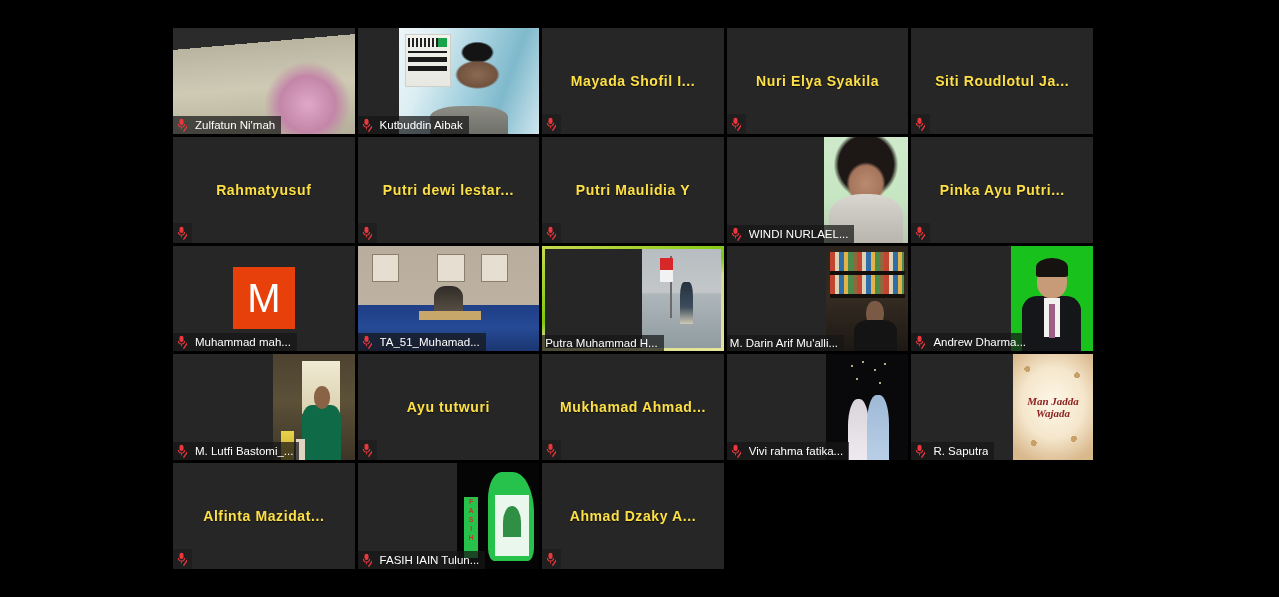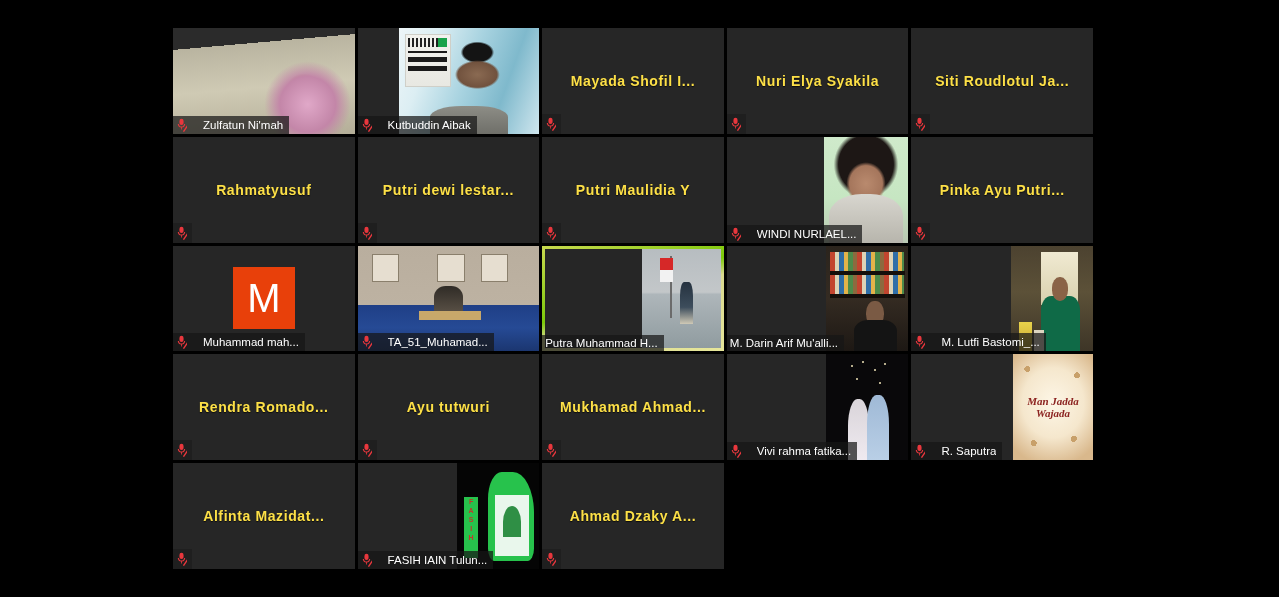--- a/index.html
+++ b/index.html
@@ -41,21 +41,21 @@
   .center-name{
     color:#fde047; font-size:14px; font-weight:bold;
     letter-spacing:.6px; text-align:center;
     padding:0 6px; white-space:nowrap; overflow:hidden;
     text-shadow:0 1px 1px rgba(0,0,0,.7);
   }
 
   
   .namestrip{
     position:absolute; left:0; bottom:0;
-    display:flex; align-items:center; gap:16px;
+    display:flex; align-items:center; gap:8px;
     padding:2px 6px 2px 3px;
     background:rgba(22,22,22,.72);
     max-width:100%;
     z-index:3;
   }
   .namestrip .label{
     color:#fff; font-size:11.5px; font-weight:normal;
     white-space:nowrap; overflow:hidden; text-overflow:clip;
   }
   
@@ -425,48 +425,55 @@
           <div class="books" style="top:28%"></div>
           <div class="shelf" style="top:46%"></div>
           <div class="head"></div>
           <div class="torso"></div>
         </div>
         <div class="namestrip">
           <span class="label">M. Darin Arif Mu'alli...</span>
         </div>
       </div>
       <div class="tile">
+        <div class="art-box v-andrew">
+          <div class="suit"></div>
+          <div class="shirt"></div>
+          <div class="tie"></div>
+          <div class="head"></div>
+          <div class="hair"></div>
+        </div>
+        <div class="namestrip">
+          <svg class="mic" viewBox="0 0 16 20">
+            <g fill="#e8373d">
+              <rect x="5" y="1" width="6" height="9" rx="3"></rect>
+              <path d="M2.6 8.4h1.6c0 2.1 1.7 3.8 3.8 3.8s3.8-1.7 3.8-3.8h1.6c0 2.8-2.1 5.1-4.8 5.4v2.6H7.4v-2.6C4.7 13.5 2.6 11.2 2.6 8.4z"></path>
+              <rect x="1.2" y="16.6" width="14.4" height="2" transform="rotate(-56 8 9.6)"></rect>
+            </g>
+          </svg>
+          <span class="label">Andrew Dharma...</span>
+        </div>
+      </div>
+      <div class="tile">
         <div class="art-box v-lutfi">
           <div class="win"></div>
           <div class="jacket"></div>
           <div class="head"></div>
           <div class="prod"></div>
           <div class="prod2"></div>
         </div>
         <div class="namestrip">
           <svg class="mic" viewBox="0 0 16 20">
             <g fill="#e8373d">
               <rect x="5" y="1" width="6" height="9" rx="3"></rect>
               <path d="M2.6 8.4h1.6c0 2.1 1.7 3.8 3.8 3.8s3.8-1.7 3.8-3.8h1.6c0 2.8-2.1 5.1-4.8 5.4v2.6H7.4v-2.6C4.7 13.5 2.6 11.2 2.6 8.4z"></path>
               <rect x="1.2" y="16.6" width="14.4" height="2" transform="rotate(-56 8 9.6)"></rect>
             </g>
           </svg>
           <span class="label">M. Lutfi Bastomi_...</span>
-        </div>
-      </div>
-      <div class="tile">
-        <div class="center-name">Rendra Romado...</div>
-        <div class="micbadge">
-          <svg class="mic" viewBox="0 0 16 20">
-            <g fill="#e8373d">
-              <rect x="5" y="1" width="6" height="9" rx="3"></rect>
-              <path d="M2.6 8.4h1.6c0 2.1 1.7 3.8 3.8 3.8s3.8-1.7 3.8-3.8h1.6c0 2.8-2.1 5.1-4.8 5.4v2.6H7.4v-2.6C4.7 13.5 2.6 11.2 2.6 8.4z"></path>
-              <rect x="1.2" y="16.6" width="14.4" height="2" transform="rotate(-56 8 9.6)"></rect>
-            </g>
-          </svg>
         </div>
       </div>
       <div class="tile">
         <div class="center-name">Ayu tutwuri</div>
         <div class="micbadge">
           <svg class="mic" viewBox="0 0 16 20">
             <g fill="#e8373d">
               <rect x="5" y="1" width="6" height="9" rx="3"></rect>
               <path d="M2.6 8.4h1.6c0 2.1 1.7 3.8 3.8 3.8s3.8-1.7 3.8-3.8h1.6c0 2.8-2.1 5.1-4.8 5.4v2.6H7.4v-2.6C4.7 13.5 2.6 11.2 2.6 8.4z"></path>
               <rect x="1.2" y="16.6" width="14.4" height="2" transform="rotate(-56 8 9.6)"></rect>

